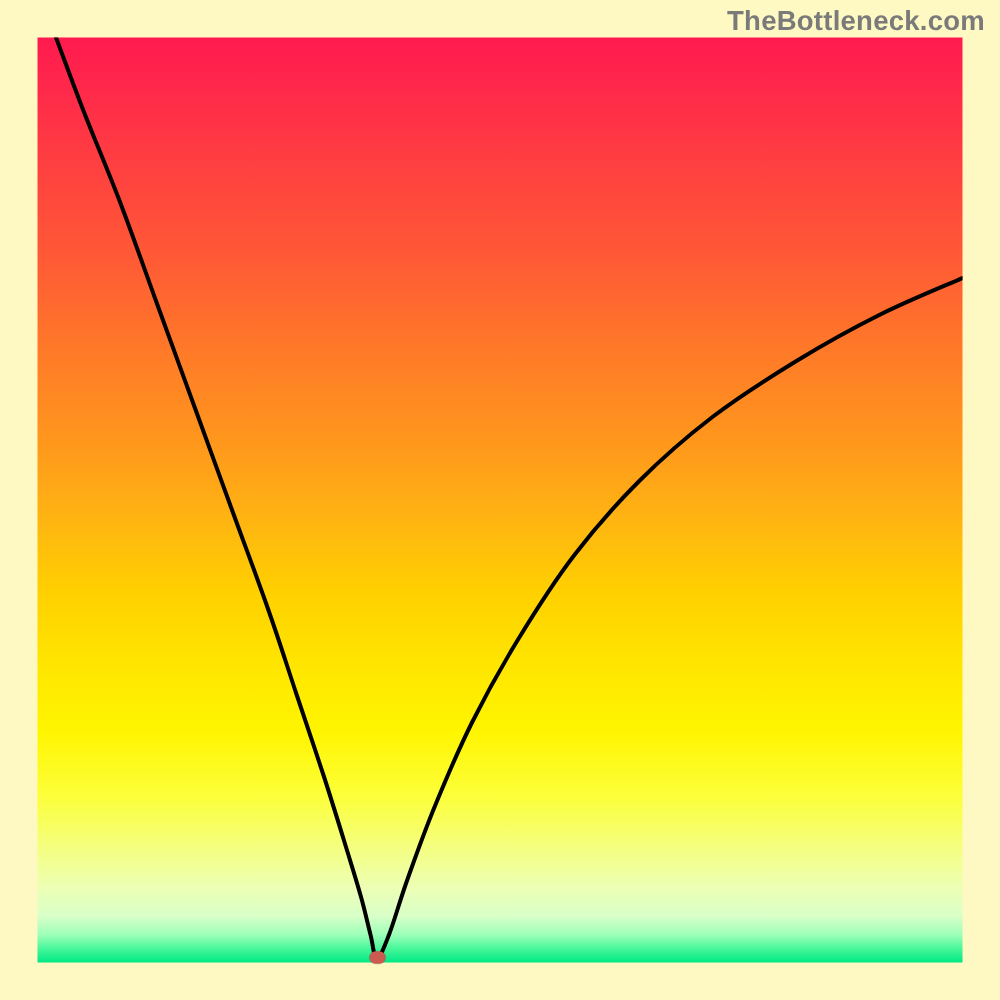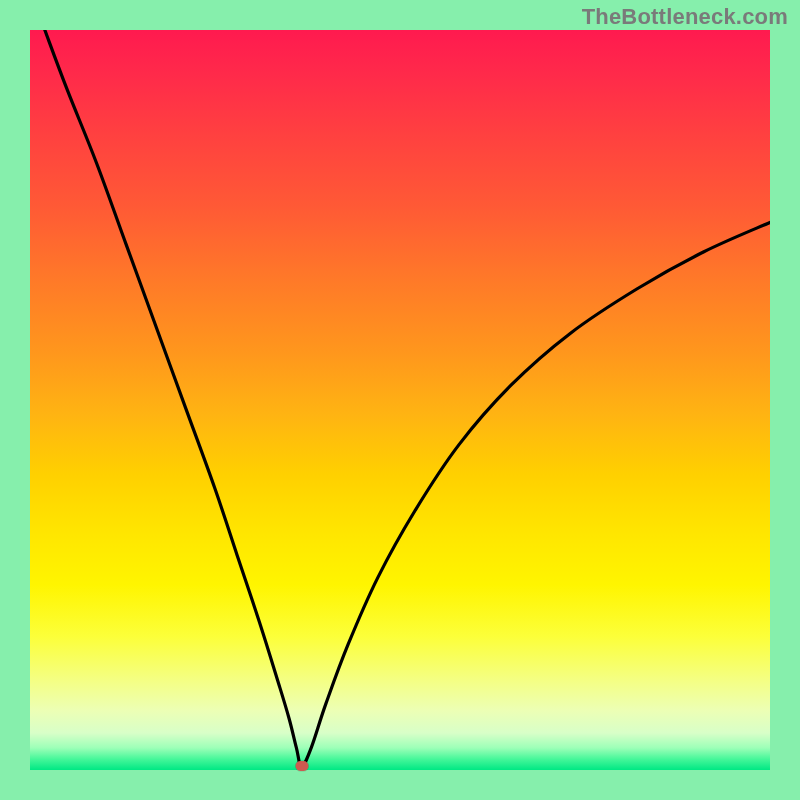--- a/index.html
+++ b/index.html
@@ -1,21 +1,21 @@
 <!DOCTYPE html>
 <html><head>
 <meta charset="utf-8">
 <style>
   * { margin: 0; padding: 0; box-sizing: border-box; }
   html, body { width: 800px; height: 800px; overflow: hidden; background: #000; }
   .frame {
     position: relative;
     width: 800px;
     height: 800px;
-    background: #86efac;
+    background: #fef9c3;
   }
   .watermark {
     position: absolute;
     top: 4px;
     right: 12px;
     font-family: Arial, Helvetica, sans-serif;
     font-size: 22px;
     font-weight: 600;
     color: #7a7a7a;
     letter-spacing: 0.2px;

